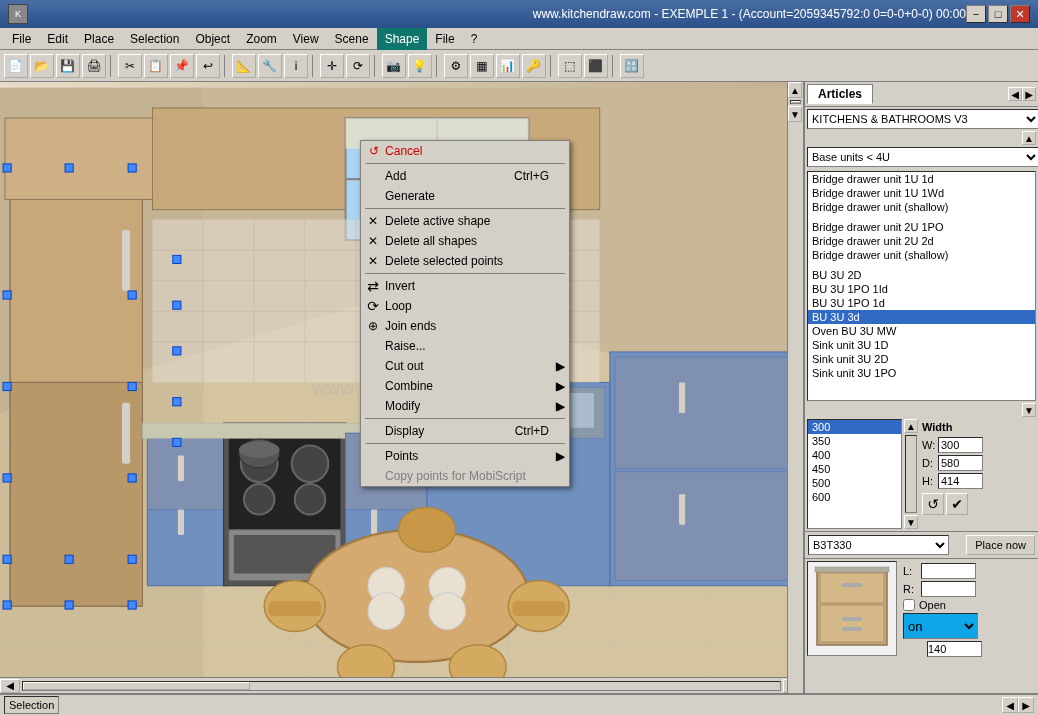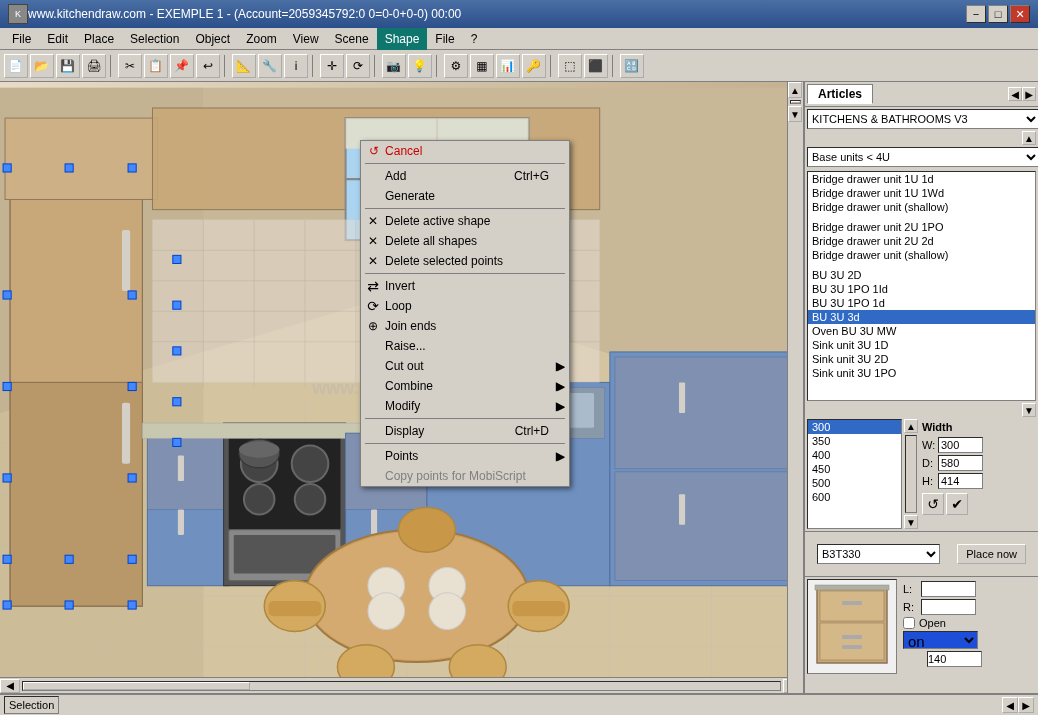--- a/index.html
+++ b/index.html
@@ -9,21 +9,21 @@
     #titlebar {
       background: linear-gradient(to bottom, #4a6fa5, #2a4f8a);
       color: white;
       height: 28px;
       display: flex;
       align-items: center;
       justify-content: space-between;
       padding: 0 8px;
       font-size: 12px;
     }
-    #titlebar .title { flex: 1; text-align: left; }
+    #titlebar .title { flex: 1; text-align: right; }
     #titlebar .win-controls { display: flex; gap: 2px; }
     .win-btn {
       width: 20px; height: 18px;
       display: flex; align-items: center; justify-content: center;
       font-size: 11px; cursor: pointer;
       background: #d4d0c8; color: black;
       border: 1px outset #808080;
     }
     .win-btn.close { background: #c0392b; color: white; }
     .app-icon { width: 20px; height: 20px; background: #888; border: 1px solid #444; font-size: 9px; display:flex;align-items:center;justify-content:center;color:white; }
@@ -155,21 +155,21 @@
       padding: 4px;
     }
     .dim-label { font-size: 11px; font-weight: bold; margin-bottom: 4px; }
     .dim-field { display: flex; align-items: center; margin-bottom: 2px; font-size: 11px; }
     .dim-field label { width: 16px; }
     .dim-field input { width: 45px; background: white; border: 1px inset #808080; font-size: 11px; padding: 1px 2px; }
 
     .dim-icons { display: flex; gap: 2px; margin-top: 4px; }
     .dim-icon-btn { width: 22px; height: 22px; background: #d4d0c8; border: 1px outset #ffffff; display:flex;align-items:center;justify-content:center;font-size:14px;cursor:pointer; }
 
-    .model-select-row { display: flex; align-items: center; margin: 12px; gap: 17px; }
+    .model-select-row { display: flex; align-items: center; margin: 3px; gap: 17px; }
     .model-select { flex:1; font-size: 11px; height: 20px; background: white; border: 1px inset #808080; }
     .place-btn { padding: 2px 8px; font-size: 11px; background: #d4d0c8; border: 1px outset #ffffff; cursor: pointer; height: 20px; }
 
     
     #preview-area {
       display: flex;
       height: 100px;
       border-top: 1px solid #808080;
     }
     #preview-box {
@@ -183,21 +183,21 @@
       flex: 1;
       padding: 4px;
       display: flex;
       flex-direction: column;
       gap: 2px;
     }
     .ctrl-row { display: flex; align-items: center; gap: 4px; font-size: 11px; }
     .ctrl-row label { width: 14px; }
     .ctrl-row input[type="text"] { width: 60px; height: 16px; border: 1px inset #808080; font-size: 11px; }
     .ctrl-row input[type="checkbox"] { width: 12px; height: 12px; }
-    .ctrl-select { width: 75px; height: 18px; font-size: 15px; background: #1d4ed8; border: 1px inset #808080; }
+    .ctrl-select { width: 75px; height: 26px; font-size: 13px; background: #0ea5e9; border: 1px inset #808080; }
 
     
     #statusbar {
       background: #d4d0c8;
       border-top: 2px solid #808080;
       height: 22px;
       display: flex;
       align-items: center;
       padding: 0 4px;
     }

